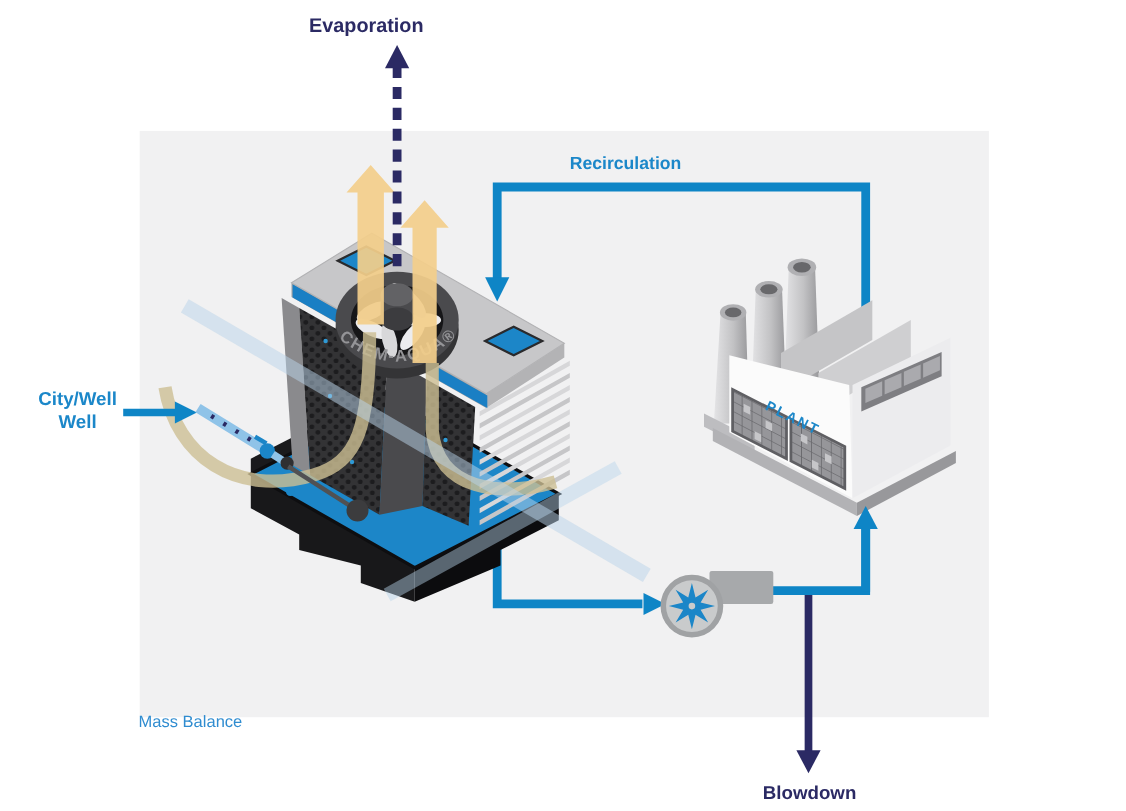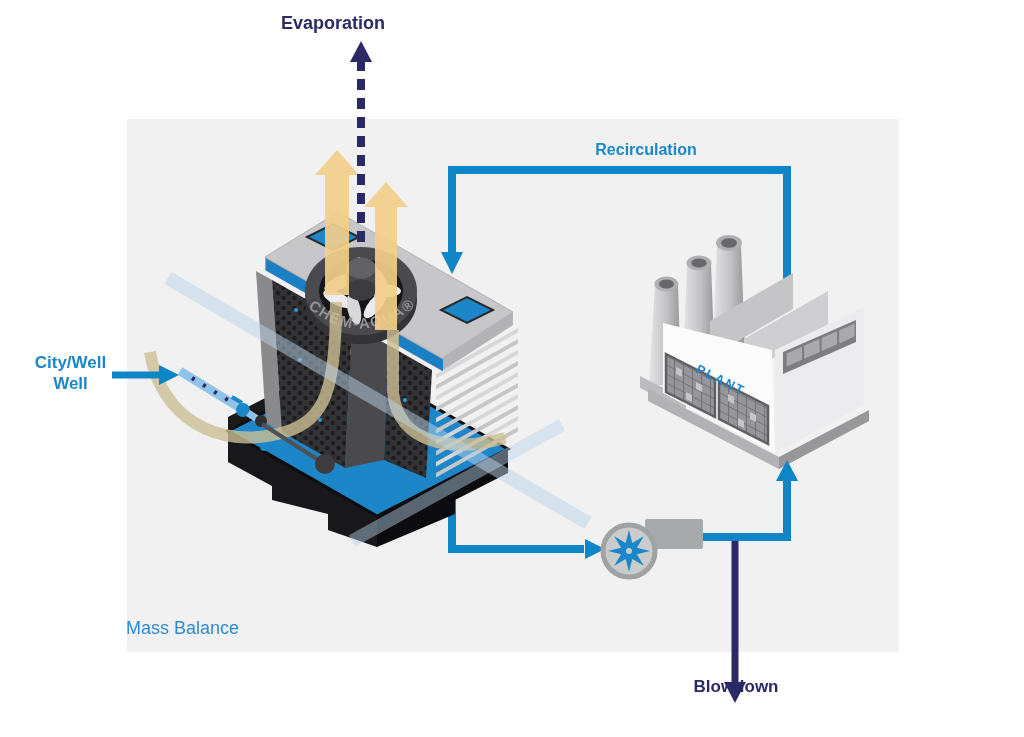--- a/index.html
+++ b/index.html
@@ -4,24 +4,24 @@
 <style>
   html,body{margin:0;padding:0;background:#ffffff;}
   #stage{position:relative;width:1024px;height:737px;background:#ffffff;overflow:hidden;
          font-family:"Liberation Sans", sans-serif;}
   #panel{position:absolute;left:127px;top:119px;width:772px;height:533px;background:#f1f1f2;}
   #art{position:absolute;left:0;top:0;width:1024px;height:737px;}
   .lbl{position:absolute;font-weight:bold;}
   .lbl-navy{color:#2b2a64;}
   .lbl-blue{color:#1b87c9;}
   #evap-label{left:281px;top:13px;width:160px;text-align:left;font-size:18px;}
-  #recirc-label{left:566px;top:141px;width:160px;text-align:center;font-size:16px;}
+  #recirc-label{left:518px;top:141px;width:160px;text-align:left;font-size:16px;}
   #cityw-label{left:8px;top:352px;width:125px;text-align:center;font-size:17px;line-height:21px;}
-  #blowdown-label{left:656px;top:677px;width:160px;text-align:center;font-size:17px;}
-  #massbal-label{left:126px;top:618px;font-size:18px;font-weight:normal;color:#2f8cd0;}
+  #blowdown-label{left:656px;top:711px;width:160px;text-align:center;font-size:17px;}
+  #massbal-label{left:126px;top:648px;font-size:15px;font-weight:normal;color:#2f8cd0;}
 </style>
 </head>
 <body>
 
 <div id="stage">
   <div id="panel"></div>
 
   <svg id="art" viewBox="0 0 1024 737">
     <defs>
       <pattern id="honey" width="11" height="10" patternUnits="userSpaceOnUse">

